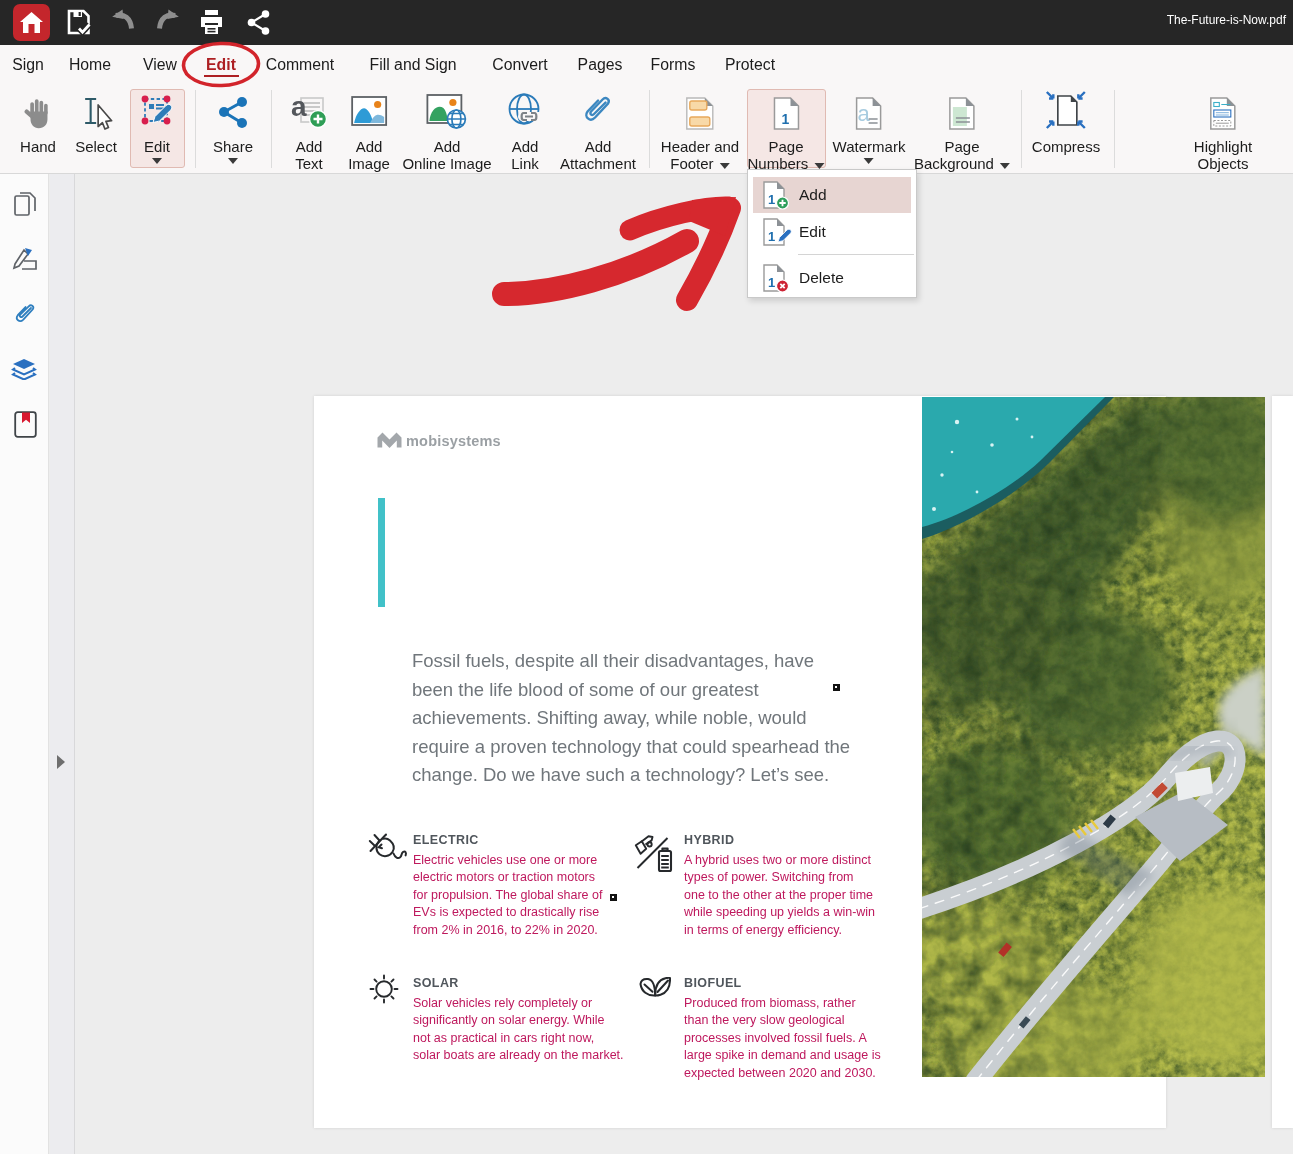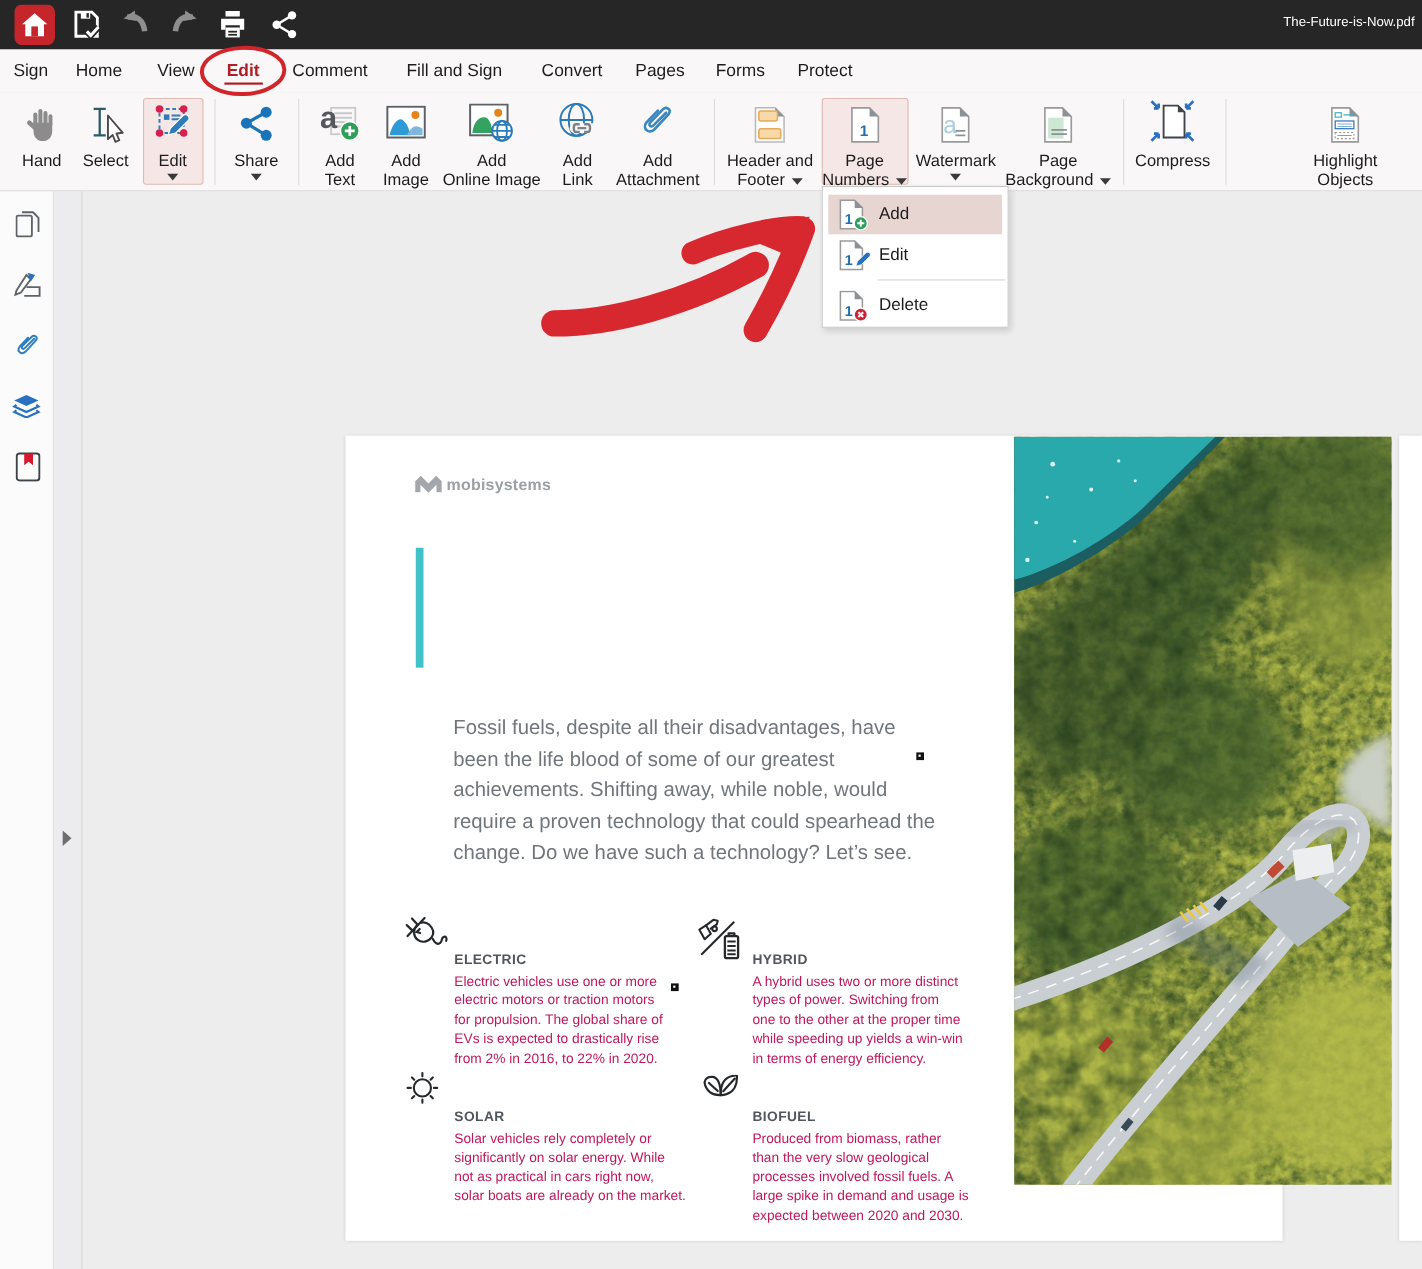--- a/index.html
+++ b/index.html
@@ -32,21 +32,21 @@
 
   
   #content { position:absolute; left:76px; top:174px; width:1217px; height:980px; background:#ededed; }
   #page { position:absolute; left:314px; top:396px; width:852px; height:732px; background:#fff; box-shadow:0 0 3px rgba(0,0,0,0.12); }
   #page2 { position:absolute; left:1272px; top:396px; width:21px; height:732px; background:#fff; box-shadow:0 0 3px rgba(0,0,0,0.12); }
 
   
   .tealbar { position:absolute; left:64px; top:102px; width:7px; height:109px; background:#41c1c8; }
   #h1 { position:absolute; left:97px; top:106px; font-size:40px; line-height:48px; color:#393e44; letter-spacing:0.2px; font-weight:normal; }
   #intro { position:absolute; left:98px; top:251px; font-size:18.5px; line-height:28.6px; color:#70767b; }
-  .feat { position:absolute; width:260px;margin-top:32px; }
+  .feat { position:absolute; width:260px; }
   .feat h3 { font-size:12.5px; color:#50565c; letter-spacing:0.4px; margin-bottom:5px; }
   .feat p { font-size:12.5px; line-height:17.4px; color:#be185d; white-space:nowrap; }
   .fico { position:absolute; }
   .marker { position:absolute; width:7px; height:7px; background:#111; }
   .marker::after { content:""; position:absolute; left:2px; top:2px; width:2px; height:2px; background:#fff; }
 
   
   #dropdown { position:absolute; left:747px; top:169px; width:170px; height:129px; background:#fff; border:1px solid #c9c9c9; box-shadow:2px 3px 6px rgba(0,0,0,0.14); }
   .drow { position:absolute; left:5px; width:158px; height:36px; }
   .drow.hl { background:#e7d5d2; }

